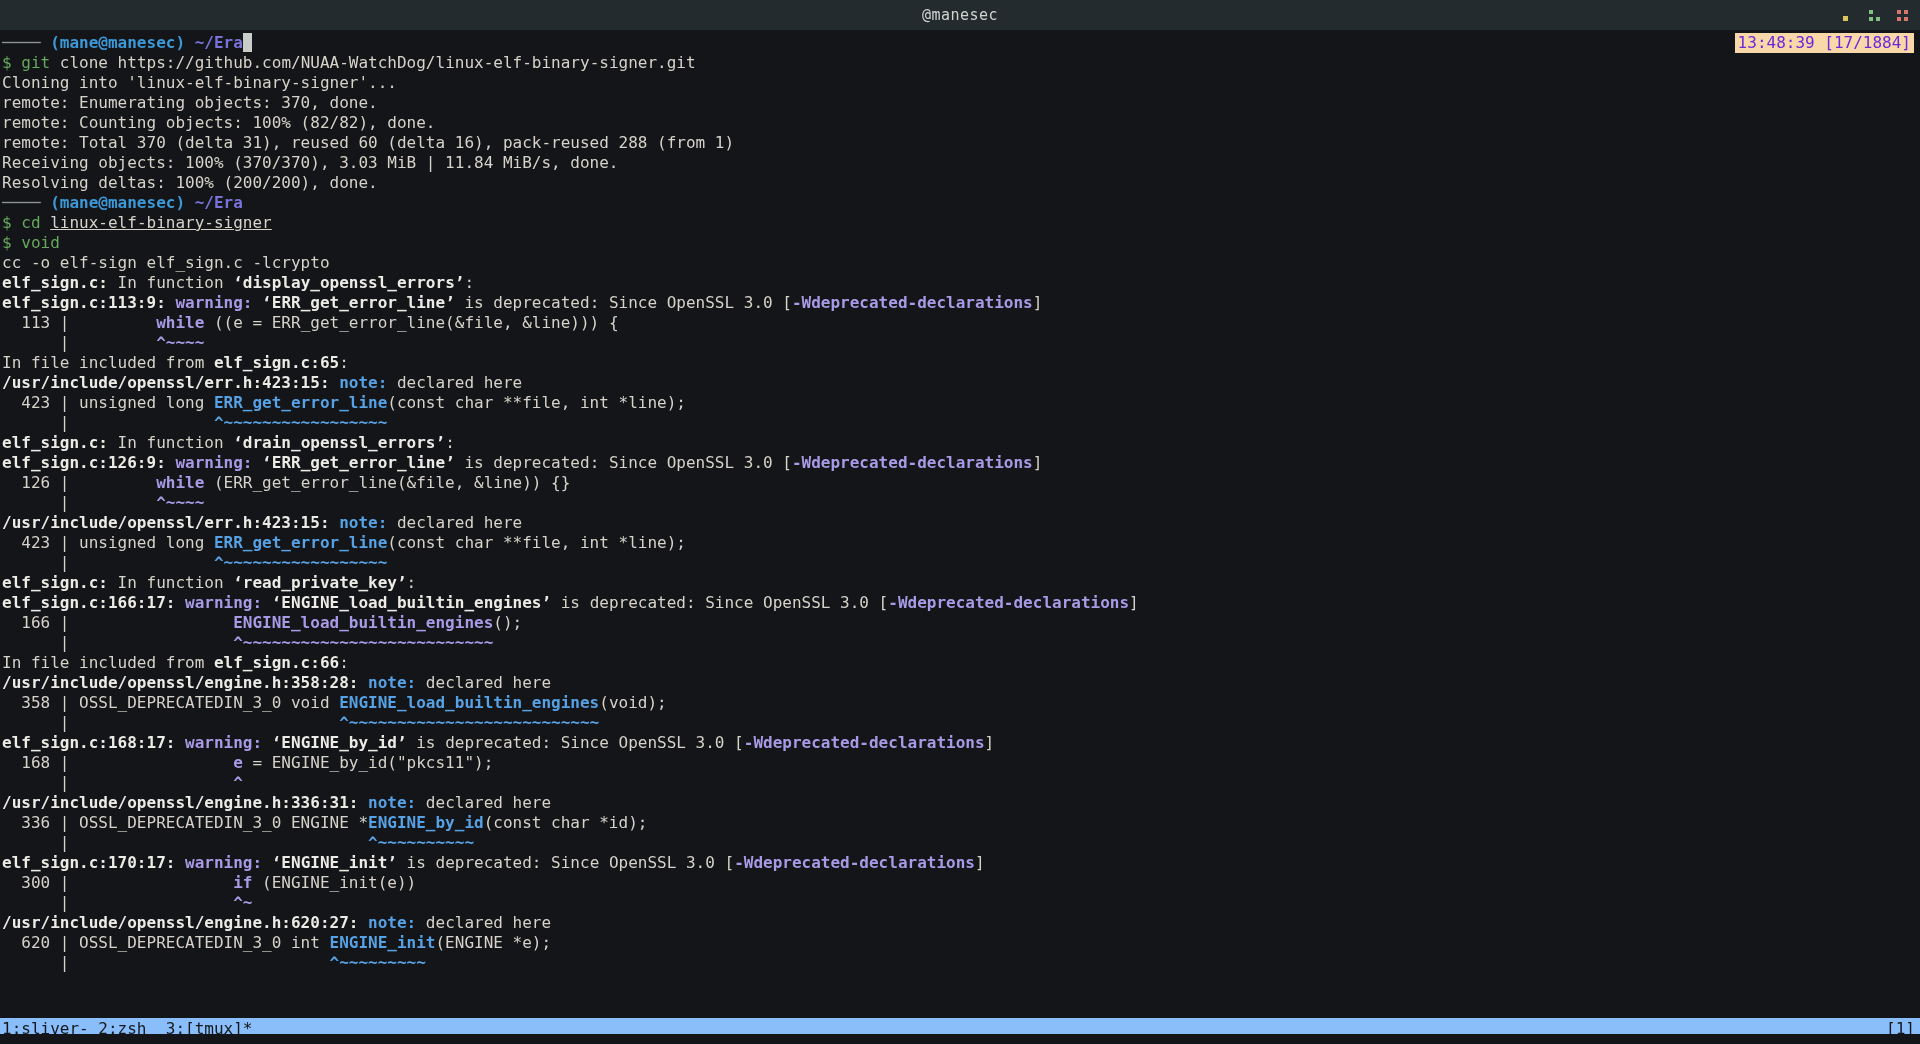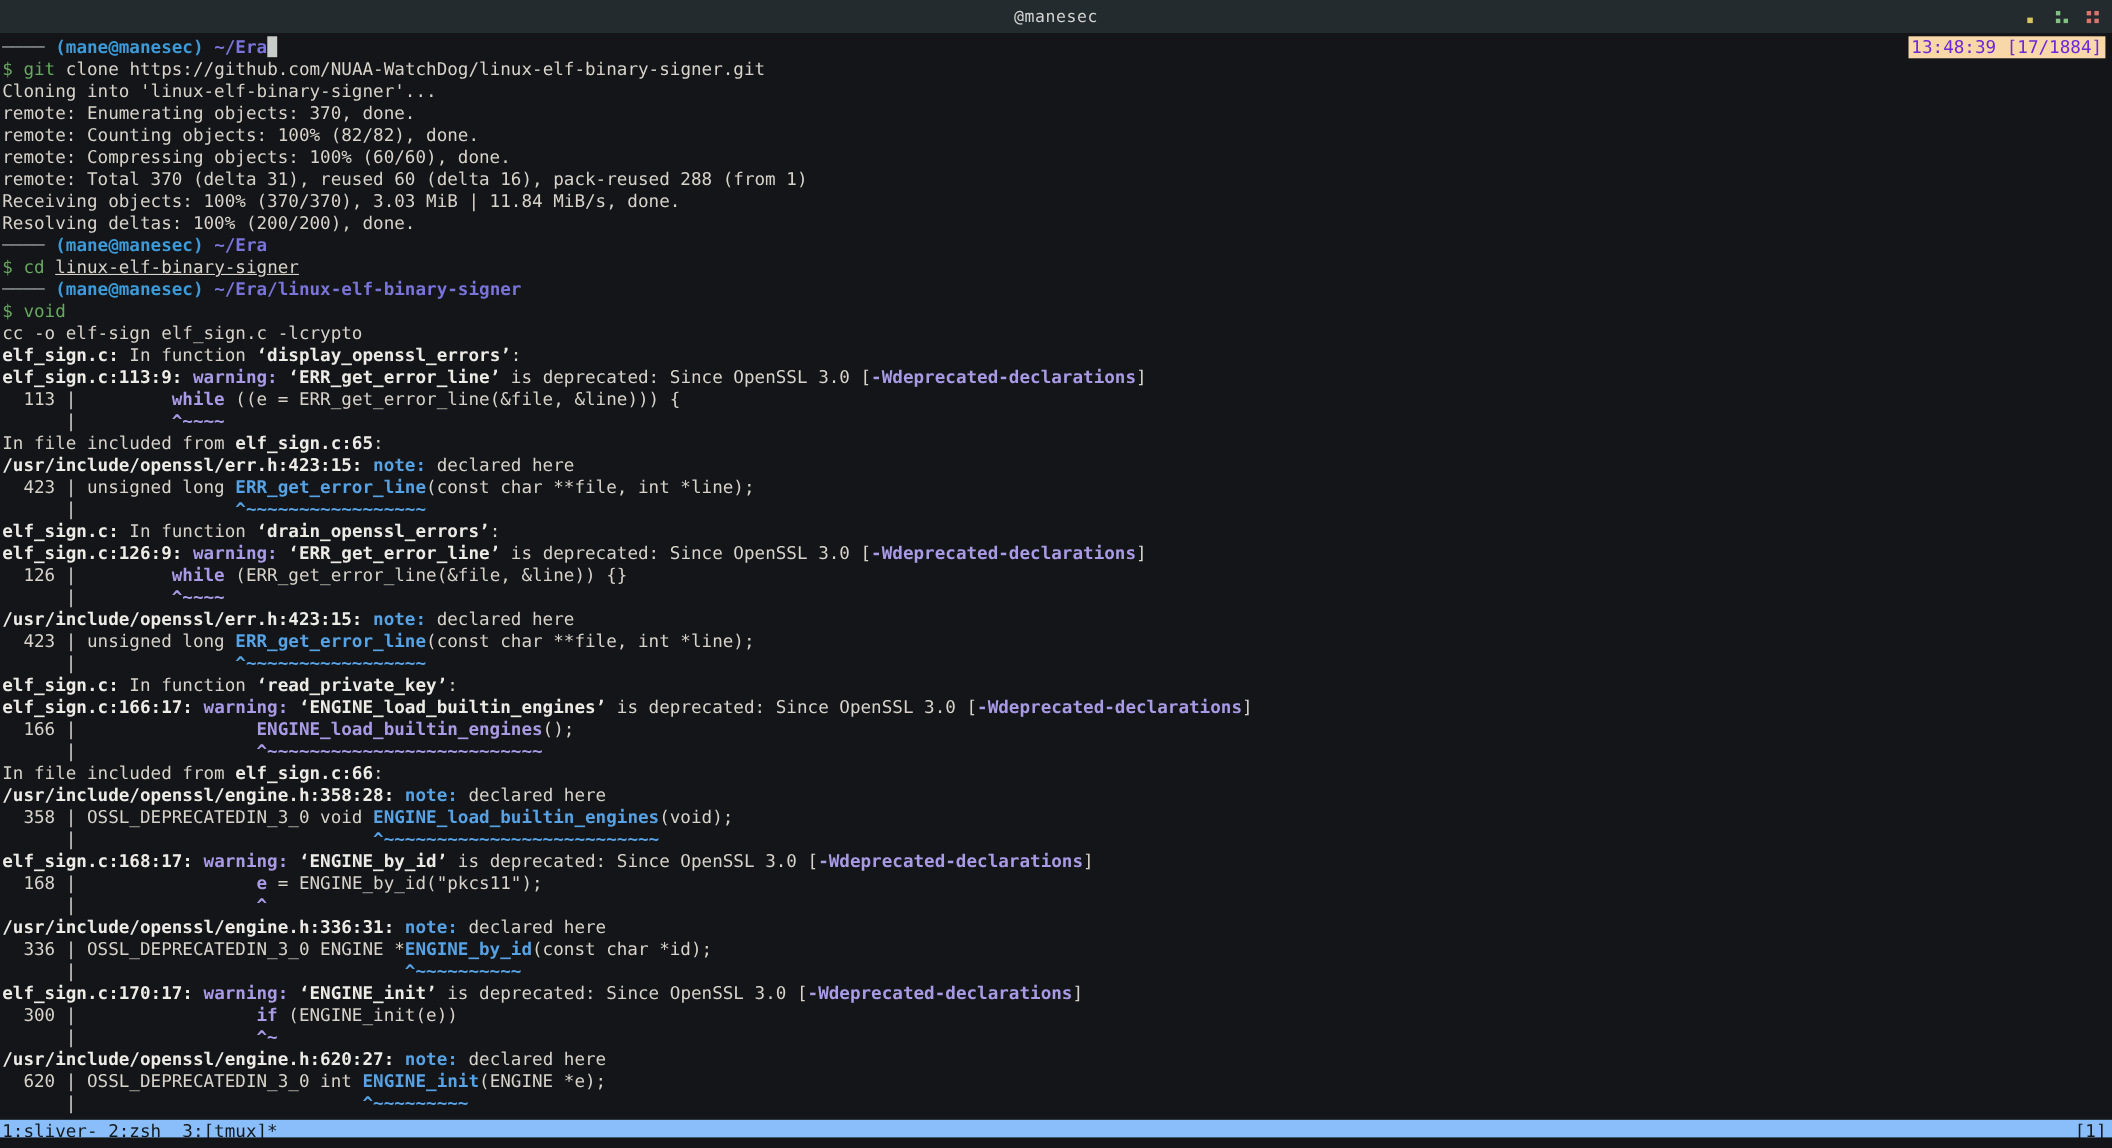--- a/index.html
+++ b/index.html
@@ -101,27 +101,25 @@
     </div>
   </div>
 
   <div class="terminal">
     <div class="term-output">
         <div class="term-line"><span class="seg-rule">──── </span><span class="seg-host">(mane@manesec)</span><span class="seg-d"> </span><span class="seg-path">~/Era</span><span class="seg-cur"> </span></div>
         <div class="term-line"><span class="seg-g">$</span><span class="seg-d"> </span><span class="seg-g">git</span><span class="seg-d"> clone https://github.com/NUAA-WatchDog/linux-elf-binary-signer.git</span></div>
         <div class="term-line"><span class="seg-d">Cloning into 'linux-elf-binary-signer'...</span></div>
         <div class="term-line"><span class="seg-d">remote: Enumerating objects: 370, done.</span></div>
         <div class="term-line"><span class="seg-d">remote: Counting objects: 100% (82/82), done.</span></div>
-        <div class="term-line"><span class="seg-d">remote: Compressing objects: 100% (60/60), done.</span></div>
         <div class="term-line"><span class="seg-d">remote: Total 370 (delta 31), reused 60 (delta 16), pack-reused 288 (from 1)</span></div>
         <div class="term-line"><span class="seg-d">Receiving objects: 100% (370/370), 3.03 MiB | 11.84 MiB/s, done.</span></div>
         <div class="term-line"><span class="seg-d">Resolving deltas: 100% (200/200), done.</span></div>
         <div class="term-line"><span class="seg-rule">──── </span><span class="seg-host">(mane@manesec)</span><span class="seg-d"> </span><span class="seg-path">~/Era</span></div>
         <div class="term-line"><span class="seg-g">$</span><span class="seg-d"> </span><span class="seg-g">cd</span><span class="seg-d"> </span><span class="seg-ul">linux-elf-binary-signer</span></div>
-        <div class="term-line"><span class="seg-rule">──── </span><span class="seg-host">(mane@manesec)</span><span class="seg-d"> </span><span class="seg-path">~/Era/linux-elf-binary-signer</span></div>
         <div class="term-line"><span class="seg-g">$</span><span class="seg-d"> </span><span class="seg-g">void</span></div>
         <div class="term-line"><span class="seg-d">cc -o elf-sign elf_sign.c -lcrypto</span></div>
         <div class="term-line"><span class="seg-b">elf_sign.c:</span><span class="seg-d"> In function </span><span class="seg-b">‘display_openssl_errors’</span><span class="seg-d">:</span></div>
         <div class="term-line"><span class="seg-b">elf_sign.c:113:9:</span><span class="seg-d"> </span><span class="seg-w">warning:</span><span class="seg-d"> </span><span class="seg-b">‘ERR_get_error_line’</span><span class="seg-d"> is deprecated: Since OpenSSL 3.0 [</span><span class="seg-w">-Wdeprecated-declarations</span><span class="seg-d">]</span></div>
         <div class="term-line"><span class="seg-d">  113 |         </span><span class="seg-w">while</span><span class="seg-d"> ((e = ERR_get_error_line(&amp;file, &amp;line))) {</span></div>
         <div class="term-line"><span class="seg-d">      |         </span><span class="seg-w">^~~~~</span></div>
         <div class="term-line"><span class="seg-d">In file included from </span><span class="seg-b">elf_sign.c:65</span><span class="seg-d">:</span></div>
         <div class="term-line"><span class="seg-b">/usr/include/openssl/err.h:423:15:</span><span class="seg-d"> </span><span class="seg-n">note:</span><span class="seg-d"> declared here</span></div>
         <div class="term-line"><span class="seg-d">  423 | unsigned long </span><span class="seg-n">ERR_get_error_line</span><span class="seg-d">(const char **file, int *line);</span></div>
         <div class="term-line"><span class="seg-d">      |               </span><span class="seg-n">^~~~~~~~~~~~~~~~~~</span></div>

